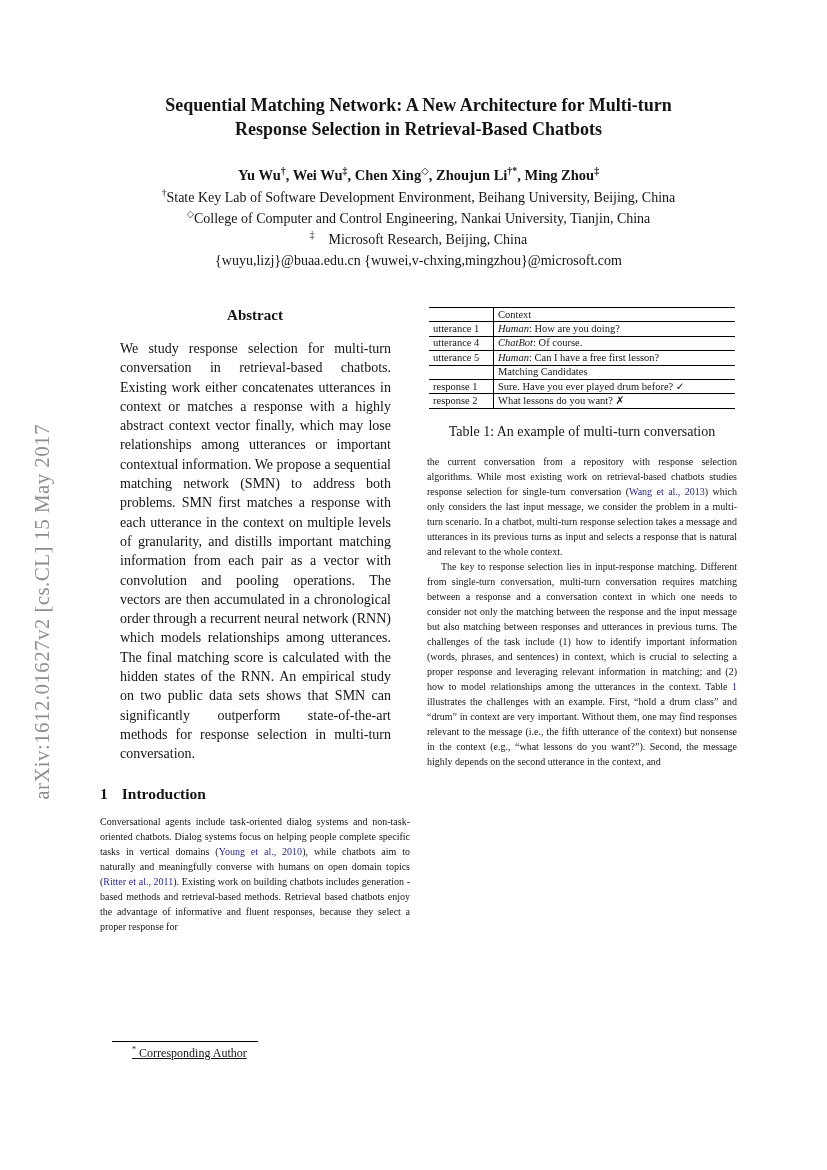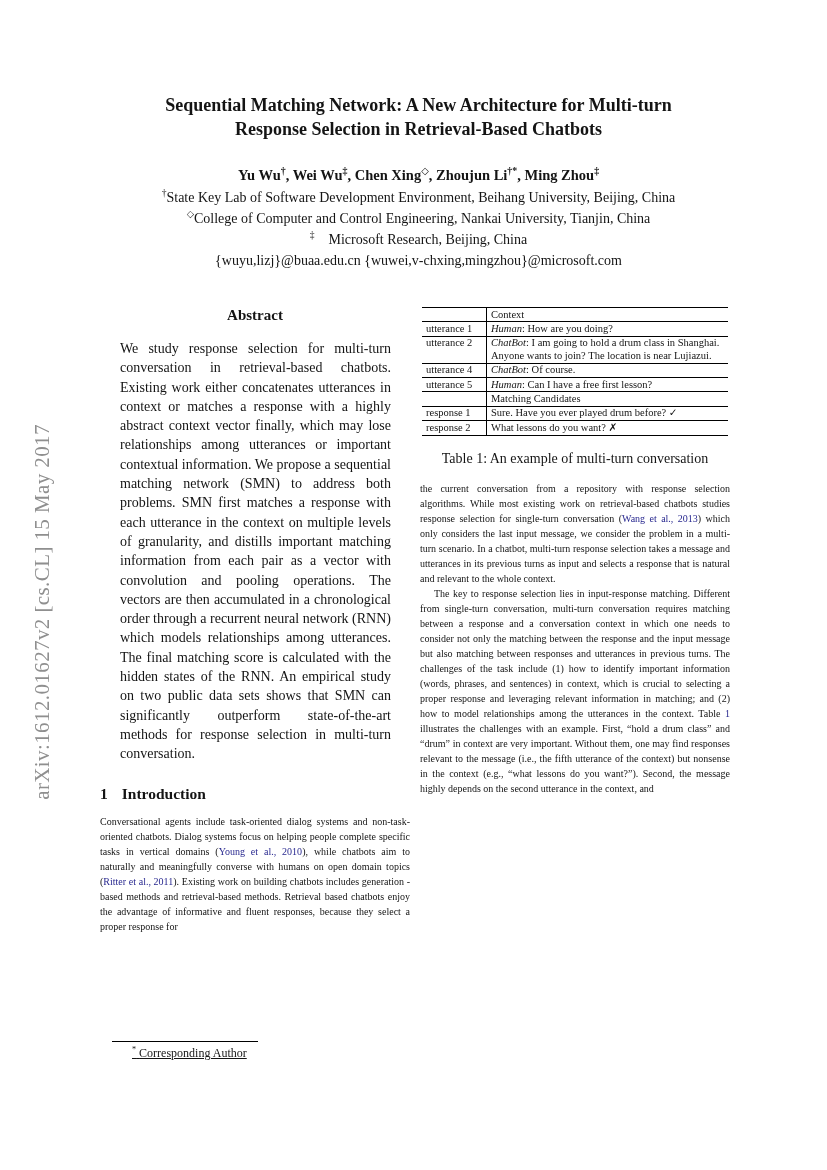--- a/index.html
+++ b/index.html
@@ -24,21 +24,21 @@
   }
 
   
   .header { position:absolute; top:94px; left:95px; width:647px; text-align:center; }
   .title  { font-size:18px; font-weight:bold; line-height:23.5px; }
   .authors{ margin-top:24px; font-size:14.5px; font-weight:bold; line-height:21px; }
   .affils { margin-top:1px; font-size:14px; line-height:21px; }
   .sup    { vertical-align:super; font-size:68%; line-height:0; }
 
   
-  .columns { position:absolute; top:305px; left:100px; width:637px; display:flex; gap:10px; }
+  .columns { position:absolute; top:305px; left:100px; width:637px; display:flex; gap:17px; }
   .col { width:310px; }
 
   .abs-head { text-align:center; font-weight:bold; font-size:15px; padding-top:2px; }
   .abs-text {
     margin:15px 19px 0 20px;
     font-size:14px; line-height:19.3px;
     text-align:justify;
   }
   .sec-head { margin-top:21px; font-size:15.5px; font-weight:bold; }
   .sec-head .num { margin-right:14px; }
@@ -110,24 +110,20 @@
         <tbody>
           <tr>
             <td class="lbl"></td>
             <td class="cnt"><span class="b">Context</span></td>
           </tr>
           <tr class="hline">
             <td class="lbl">utterance 1</td>
             <td class="cnt"><span class="i">Human</span><span>: How are you doing?</span></td>
           </tr>
           <tr class="hline">
-            <td class="lbl">utterance 2</td>
-            <td class="cnt"><span class="i">ChatBot</span><span>: I am going to </span><span class="b">hold a drum class</span><span> in Shanghai.</span><br><span>Anyone wants to join? The location is near Lujiazui.</span></td>
-          </tr>
-          <tr class="hline">
             <td class="lbl">utterance 4</td>
             <td class="cnt"><span class="i">ChatBot</span><span>: Of course.</span></td>
           </tr>
           <tr class="hline">
             <td class="lbl">utterance 5</td>
             <td class="cnt"><span class="i">Human</span><span>: Can I have a free first lesson?</span></td>
           </tr>
           <tr class="hline">
             <td class="lbl"></td>
             <td class="cnt"><span class="b">Matching Candidates</span></td>

